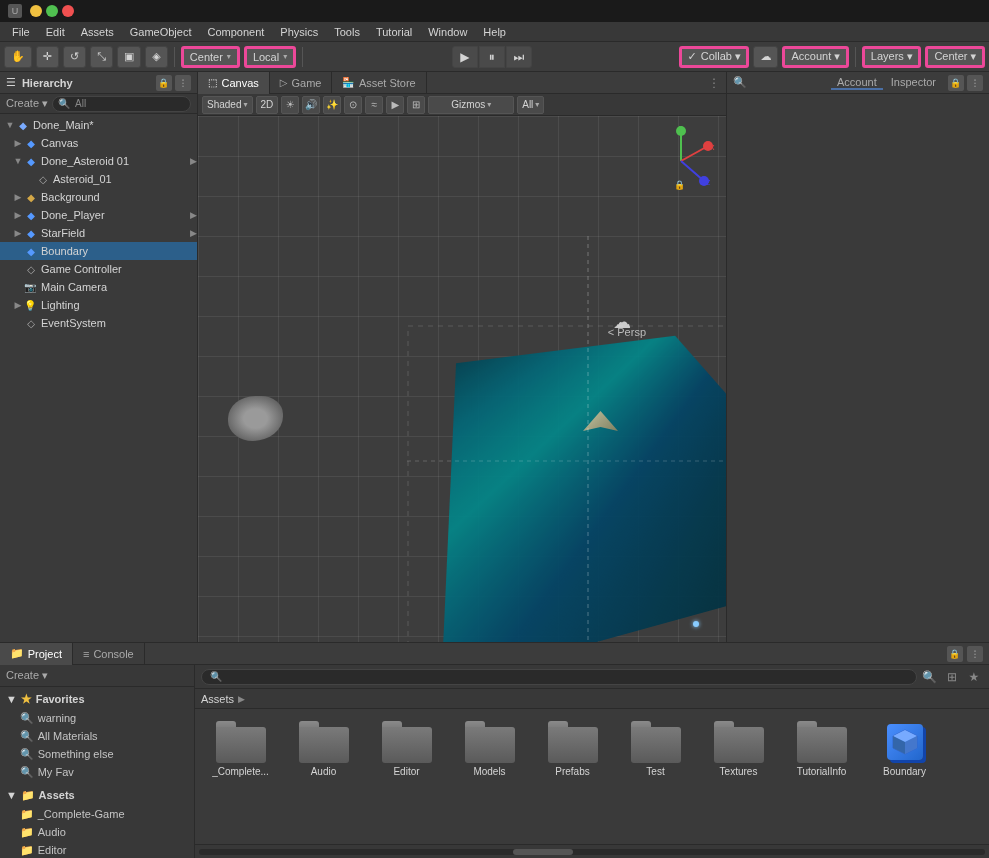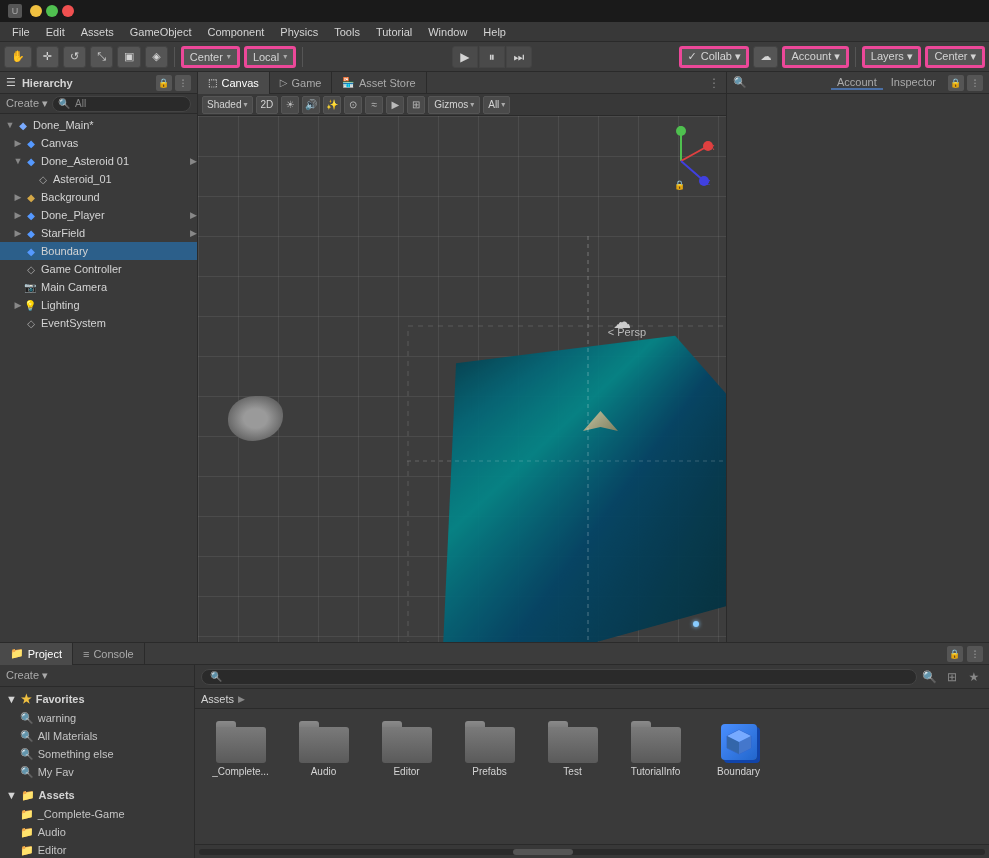--- a/index.html
+++ b/index.html
@@ -307,21 +307,21 @@
       cursor: pointer;
       font-size: 10px; color: #bbb;
     }
     .gizmos-btn {
       height: 18px;
       background: #4a4a4a;
       border: 1px solid #555;
       border-radius: 2px;
       color: #d4d4d4;
       font-size: 10px;
-      padding: 0 5px;
+      padding: 0 22px;
       display: flex; align-items: center; gap: 2px;
       cursor: pointer;
     }
 
     .scene-viewport {
       flex: 1;
       background: #3d3d3d;
       position: relative;
       overflow: hidden;
     }
@@ -1066,37 +1066,51 @@
             <div class="file-item">
               <div class="folder-icon-large">
                 <div class="folder-tab"></div>
                 <div class="folder-body"></div>
               </div>
               <div class="file-label">Editor</div>
             </div>
 
 
 
+            <div class="file-item">
+              <div class="folder-icon-large">
+                <div class="folder-tab"></div>
+                <div class="folder-body"></div>
+              </div>
+              <div class="file-label">Models</div>
+            </div>
 
             <div class="file-item">
               <div class="folder-icon-large">
                 <div class="folder-tab"></div>
                 <div class="folder-body"></div>
               </div>
               <div class="file-label">Prefabs</div>
             </div>
 
             <div class="file-item">
               <div class="folder-icon-large">
                 <div class="folder-tab"></div>
                 <div class="folder-body"></div>
               </div>
               <div class="file-label">Test</div>
             </div>
 
+            <div class="file-item">
+              <div class="folder-icon-large">
+                <div class="folder-tab"></div>
+                <div class="folder-body"></div>
+              </div>
+              <div class="file-label">Textures</div>
+            </div>
 
             <div class="file-item">
               <div class="folder-icon-large">
                 <div class="folder-tab"></div>
                 <div class="folder-body"></div>
               </div>
               <div class="file-label">TutorialInfo</div>
             </div>
 
             <div class="file-item">

